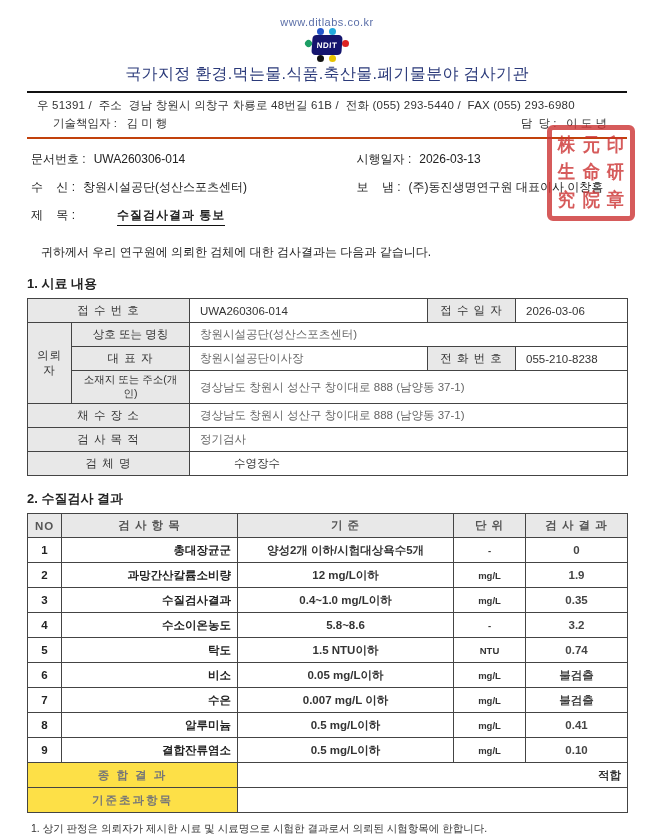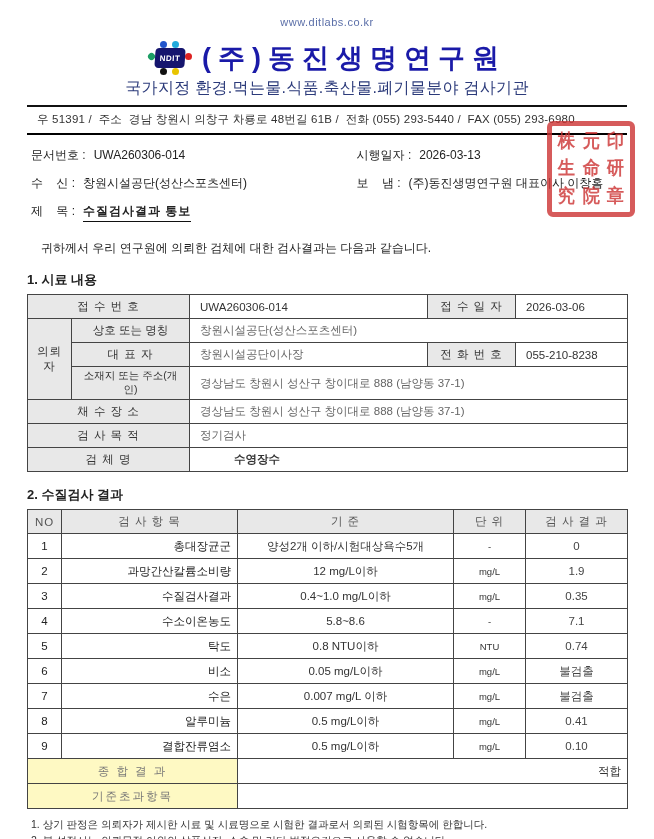--- a/index.html
+++ b/index.html
@@ -4,21 +4,21 @@
 <style>
   * { margin:0; padding:0; box-sizing:border-box; }
   html,body { background:#fff; }
   body { font-family:"Liberation Sans","DejaVu Sans",sans-serif; color:#222; }
   .page {
     position:relative; width:654px; height:839px; background:#fff;
     padding:16px 27px 10px 27px; overflow:hidden;
   }
   
   .letterhead { text-align:center; padding-bottom:6px; border-bottom:2px solid #111; }
-  .site-url { font-size:11px; color:#5b6fa8; letter-spacing:0.5px; margin-bottom:12px; }
+  .site-url { font-size:11px; color:#5b6fa8; letter-spacing:0.5px; margin-bottom:0; }
   .brand-row { display:flex; align-items:center; justify-content:center; gap:10px; }
   .logo { position:relative; width:44px; height:34px; flex:0 0 auto; }
   .logo-core {
     position:absolute; left:7px; top:7px; width:30px; height:20px;
     background:#15156e; color:#fff; font-size:8px; font-weight:bold;
     display:flex; align-items:center; justify-content:center;
     border-radius:4px; transform:skewX(-4deg); letter-spacing:0.5px;
   }
   .logo .dot { position:absolute; width:7px; height:7px; border-radius:50%; }
   .dot-blue   { background:#2255cc; left:12px; top:0; }
@@ -26,30 +26,30 @@
   .dot-red    { background:#dd2222; right:0;  top:12px; }
   .dot-yellow { background:#e8c400; left:24px; bottom:0; }
   .dot-black  { background:#111;    left:12px; bottom:0; }
   .dot-green  { background:#1d9e65; left:0;  top:12px; transform:rotate(45deg); border-radius:1px; }
   .company-name {
     font-size:27px; font-weight:bold; color:var(--title-blue,#1a1aa8);
     letter-spacing:7px; white-space:nowrap;
   }
   .tagline { font-size:16px; color:#2b3a7a; margin-top:2px; letter-spacing:0.3px; }
   
-  .address-strip { border-bottom:2px solid #000000; padding:5px 6px 6px 10px; font-size:11.5px; color:#333; }
+  .address-strip { border-bottom:2px solid #c2410c; padding:5px 6px 6px 10px; font-size:11.5px; color:#333; }
   .addr-line1 { letter-spacing:0.2px; }
   .addr-line2 { display:flex; justify-content:space-between; margin-top:3px; padding:0 14px 0 16px; }
   .pre { white-space:pre; }
   
   .doc-info { position:relative; padding:12px 4px 2px 4px; font-size:12px; }
   .doc-grid { display:grid; grid-template-columns:55% 45%; row-gap:11px; }
   .doc-item { display:flex; gap:8px; align-items:baseline; }
   .doc-label { white-space:pre; color:#222; }
-  .subject-value { font-weight:bold; border-bottom:1.5px solid #111; padding-bottom:1px; letter-spacing:1px; }
+  .subject-value { font-weight:bold; border-bottom:1.5px solid #111; padding-bottom:1px; letter-spacing:1px;margin-left:34px; }
   .seal {
     position:absolute; right:-8px; top:-14px; width:88px; height:96px;
     border:5px solid var(--seal-red,#cc3333); border-radius:6px; opacity:0.8;
     display:grid; grid-template-columns:1fr 1fr 1fr; grid-template-rows:1fr 1fr 1fr;
     padding:3px; gap:2px; pointer-events:none;
   }
   .seal span {
     color:var(--seal-red,#cc3333); font-size:15px; font-weight:bold; line-height:1;
     display:flex; align-items:center; justify-content:center;
     filter:blur(0.6px); transform:scale(1.15,1.25);
@@ -60,29 +60,29 @@
   
   .section-title { font-size:13px; font-weight:bold; color:#222; margin:8px 0 5px 0; }
   table { border-collapse:collapse; width:600px; table-layout:fixed; }
   td, th { border:1px solid #444; font-size:11.5px; padding:2px 6px; }
   .t1 { border:1.5px solid #222; }
   .t1 td { height:24px; }
   .lbl { background:#e8e8e8; text-align:center; color:#333; letter-spacing:1px; }
   .lbl-sm { letter-spacing:0; }
   .val { color:#666; text-align:left; padding-left:10px; }
   .val-dark { color:#333; }
-  .val-bold { color:#333; font-weight:bold;padding-left:44px; }
+  .val-bold { color:#333; font-weight:normal;padding-left:44px; }
   .t2 { border:1.5px solid #222; }
-  .t2 td { height:25px; text-align:center; }
+  .t2 td { height:25px; text-align:center;font-weight:bold; }
   .t2 .head { background:#e8e8e8; color:#555; letter-spacing:1px; height:24px; }
   .t2 .item { text-align:right; padding-left:10px; color:#222; }
   .t2 .std { color:#333; }
   .t2 .unit { font-size:9.5px; color:#333; }
   .t2 .result { color:#444; }
-  .t2 .sum-lbl { background:#fef9c3; color:#777; letter-spacing:2px; height:24px; }
+  .t2 .sum-lbl { background:#fde047; color:#777; letter-spacing:2px; height:24px; }
   .t2 .sum-val { text-align:right; padding-left:12px; color:#333; }
   
   .footnotes { margin-top:8px; font-size:10.5px; color:#333; line-height:1.5; padding-left:4px; }
 </style>
 </head>
 <body>
 
 <div class="page">
 
   <div class="letterhead">
@@ -90,27 +90,36 @@
     <div class="brand-row">
       <div class="logo">
         <span class="dot dot-blue"></span>
         <span class="dot dot-cyan"></span>
         <span class="dot dot-red"></span>
         <span class="dot dot-yellow"></span>
         <span class="dot dot-black"></span>
         <span class="dot dot-green"></span>
         <span class="logo-core">NDIT</span>
       </div>
-      <div class="company-name">(주)동진생명연구원</div>
     </div>
     <div class="tagline">국가지정 환경.먹는물.식품.축산물.폐기물분야 검사기관</div>
   </div>
 
   <div class="address-strip">
     <div class="addr-line1 pre">우 51391 /  주소  경남 창원시 의창구 차룡로 48번길 61B /  전화 (055) 293-5440 /  FAX (055) 293-6980</div>
+    <div class="addr-line2">
+      <span>
+        <span class="pre">기술책임자 :</span>&nbsp;&nbsp;
+        <span class="pre">김 미 행</span>
+      </span>
+      <span>
+        <span class="pre">담  당 :</span>&nbsp;&nbsp;
+        <span class="pre">이 도 녕</span>
+      </span>
+    </div>
   </div>
 
   <div class="doc-info">
     <div class="doc-grid">
       <div class="doc-item">
         <span class="doc-label">문서번호 :</span>
         <span>UWA260306-014</span>
       </div>
       <div class="doc-item">
         <span class="doc-label">시행일자 :</span>
@@ -228,26 +237,26 @@
           <td class="item">수질검사결과</td>
           <td class="std">0.4~1.0 mg/L이하</td>
           <td class="unit">mg/L</td>
           <td class="result">0.35</td>
         </tr>
         <tr>
           <td>4</td>
           <td class="item">수소이온농도</td>
           <td class="std">5.8~8.6</td>
           <td class="unit">-</td>
-          <td class="result">7.1</td>
+          <td class="result">3.2</td>
         </tr>
         <tr>
           <td>5</td>
           <td class="item">탁도</td>
-          <td class="std">0.8 NTU이하</td>
+          <td class="std">1.5 NTU이하</td>
           <td class="unit">NTU</td>
           <td class="result">0.74</td>
         </tr>
         <tr>
           <td>6</td>
           <td class="item">비소</td>
           <td class="std">0.05 mg/L이하</td>
           <td class="unit">mg/L</td>
           <td class="result">불검출</td>
         </tr>

